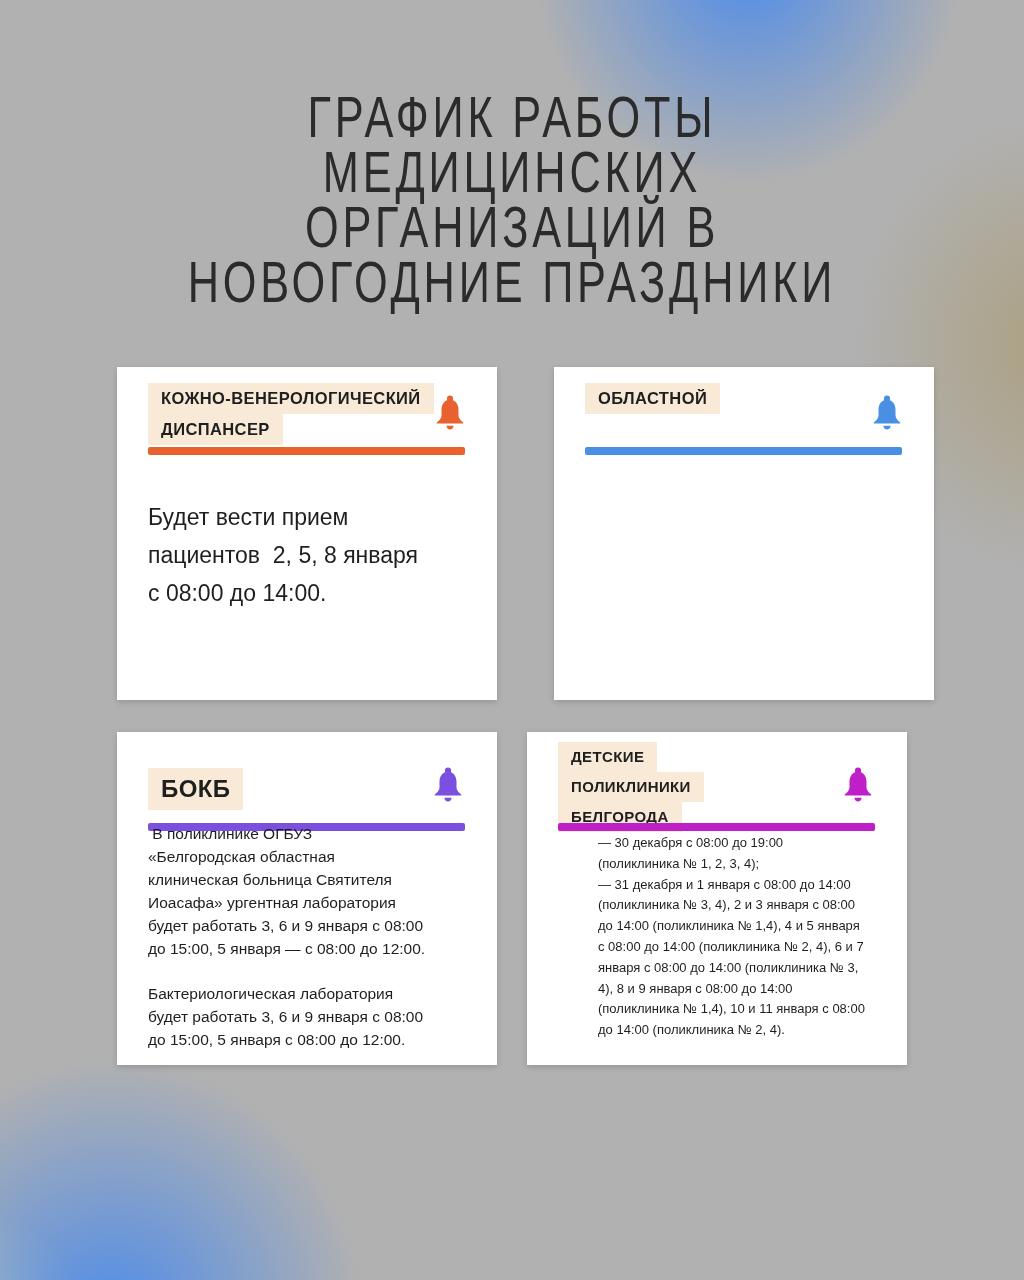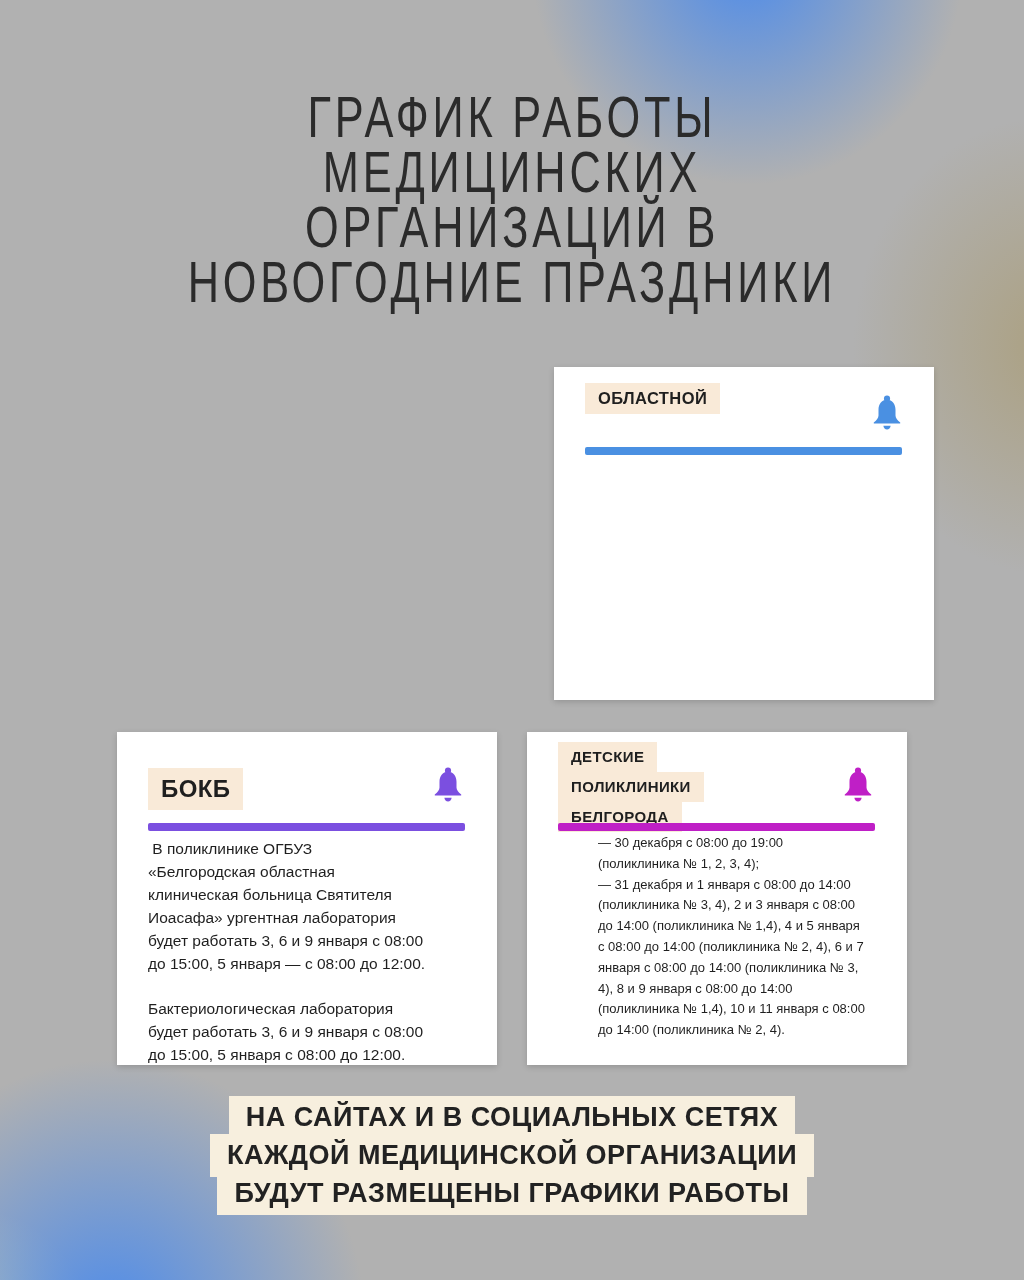--- a/index.html
+++ b/index.html
@@ -51,21 +51,21 @@
   .card-3 .bell, .card-4 .bell { right:32px; top:32px; }
 
   .bar { position:absolute; left:31px; right:32px; height:8px; border-radius:2px; background:var(--accent); }
   .card-1 .bar, .card-2 .bar { top:80px; }
   .card-3 .bar, .card-4 .bar { top:91px; }
 
   .body { position:absolute; left:31px; color:#1f1f1f; }
   .body p { white-space:pre-wrap; }
   .card-1 .body { top:131px; width:305px; font-size:23px;   line-height:38px;   }
   .card-2 .body { top:128px; width:310px; font-size:19.5px; line-height:32px;   }
-  .card-3 .body { top:105px; width:322px; font-size:15.5px; line-height:23px;   }
+  .card-3 .body { top:90px; width:322px; font-size:15.5px; line-height:23px;   }
   .card-3 .body p + p { margin-top:22px; }
   .card-4 .body { top:101px; width:322px; font-size:13px; line-height:20.8px;margin-left:40px; }
 
   
   .footer { position:absolute; top:1096px; left:0; width:100%; text-align:center; }
   .f-line { line-height:0; }
   .f-line + .f-line { margin-top:-5px; }
   .f-chip {
     display:inline-block; background:#F7EFDE; color:#222;
     font-weight:700; font-size:27px; line-height:31px; letter-spacing:.5px;
@@ -77,20 +77,37 @@
 
 <div class="poster">
 
   <h1 class="title">
     <span class="title-line">ГРАФИК РАБОТЫ</span>
     <span class="title-line">МЕДИЦИНСКИХ</span>
     <span class="title-line">ОРГАНИЗАЦИЙ В</span>
     <span class="title-line">НОВОГОДНИЕ ПРАЗДНИКИ</span>
   </h1>
 
+  <section class="card card-1" style="--accent: #E8622F;">
+    <div class="chips">
+      <span class="chip h-md">КОЖНО-ВЕНЕРОЛОГИЧЕСКИЙ</span>
+      <span class="chip h-md">ДИСПАНСЕР</span>
+    </div>
+    <svg class="bell" viewBox="0 0 32 36" aria-hidden="true">
+      <circle cx="16" cy="3.6" r="2.9" fill="currentColor"></circle>
+      <path fill="currentColor" d="M16 4.5 C10.8 4.5 8 8.7 8 14 L8 19.5 C8 21.8 6.2 24.1 3.8 25.7 C3.1 26.2 3.5 27 4.3 27 L27.7 27 C28.5 27 28.9 26.2 28.2 25.7 C25.8 24.1 24 21.8 24 19.5 L24 14 C24 8.7 21.2 4.5 16 4.5 Z"></path>
+      <path fill="currentColor" d="M12.6 29 L19.4 29 C19.2 31.2 17.8 32.5 16 32.5 C14.2 32.5 12.8 31.2 12.6 29 Z"></path>
+    </svg>
+    <div class="bar"></div>
+    <div class="body">
+      <p>Будет вести прием
+пациентов  2, 5, 8 января
+с 08:00 до 14:00.</p>
+    </div>
+  </section>
 
   <section class="card card-2" style="--accent: #4A90E2;">
     <div class="chips">
       <span class="chip h-md">ОБЛАСТНОЙ</span>
     </div>
     <svg class="bell" viewBox="0 0 32 36" aria-hidden="true">
       <circle cx="16" cy="3.6" r="2.9" fill="currentColor"></circle>
       <path fill="currentColor" d="M16 4.5 C10.8 4.5 8 8.7 8 14 L8 19.5 C8 21.8 6.2 24.1 3.8 25.7 C3.1 26.2 3.5 27 4.3 27 L27.7 27 C28.5 27 28.9 26.2 28.2 25.7 C25.8 24.1 24 21.8 24 19.5 L24 14 C24 8.7 21.2 4.5 16 4.5 Z"></path>
       <path fill="currentColor" d="M12.6 29 L19.4 29 C19.2 31.2 17.8 32.5 16 32.5 C14.2 32.5 12.8 31.2 12.6 29 Z"></path>
     </svg>
@@ -139,25 +156,14 @@
 (поликлиника № 3, 4), 2 и 3 января с 08:00
 до 14:00 (поликлиника № 1,4), 4 и 5 января
 с 08:00 до 14:00 (поликлиника № 2, 4), 6 и 7
 января с 08:00 до 14:00 (поликлиника № 3,
 4), 8 и 9 января с 08:00 до 14:00
 (поликлиника № 1,4), 10 и 11 января с 08:00
 до 14:00 (поликлиника № 2, 4).</p>
     </div>
   </section>
 
-  <footer class="footer">
-    <div class="f-line">
-      <span class="f-chip">НА САЙТАХ И В СОЦИАЛЬНЫХ СЕТЯХ</span>
-    </div>
-    <div class="f-line">
-      <span class="f-chip">КАЖДОЙ МЕДИЦИНСКОЙ ОРГАНИЗАЦИИ</span>
-    </div>
-    <div class="f-line">
-      <span class="f-chip">БУДУТ РАЗМЕЩЕНЫ ГРАФИКИ РАБОТЫ</span>
-    </div>
-  </footer>
 
 </div>
 
 </body></html>

